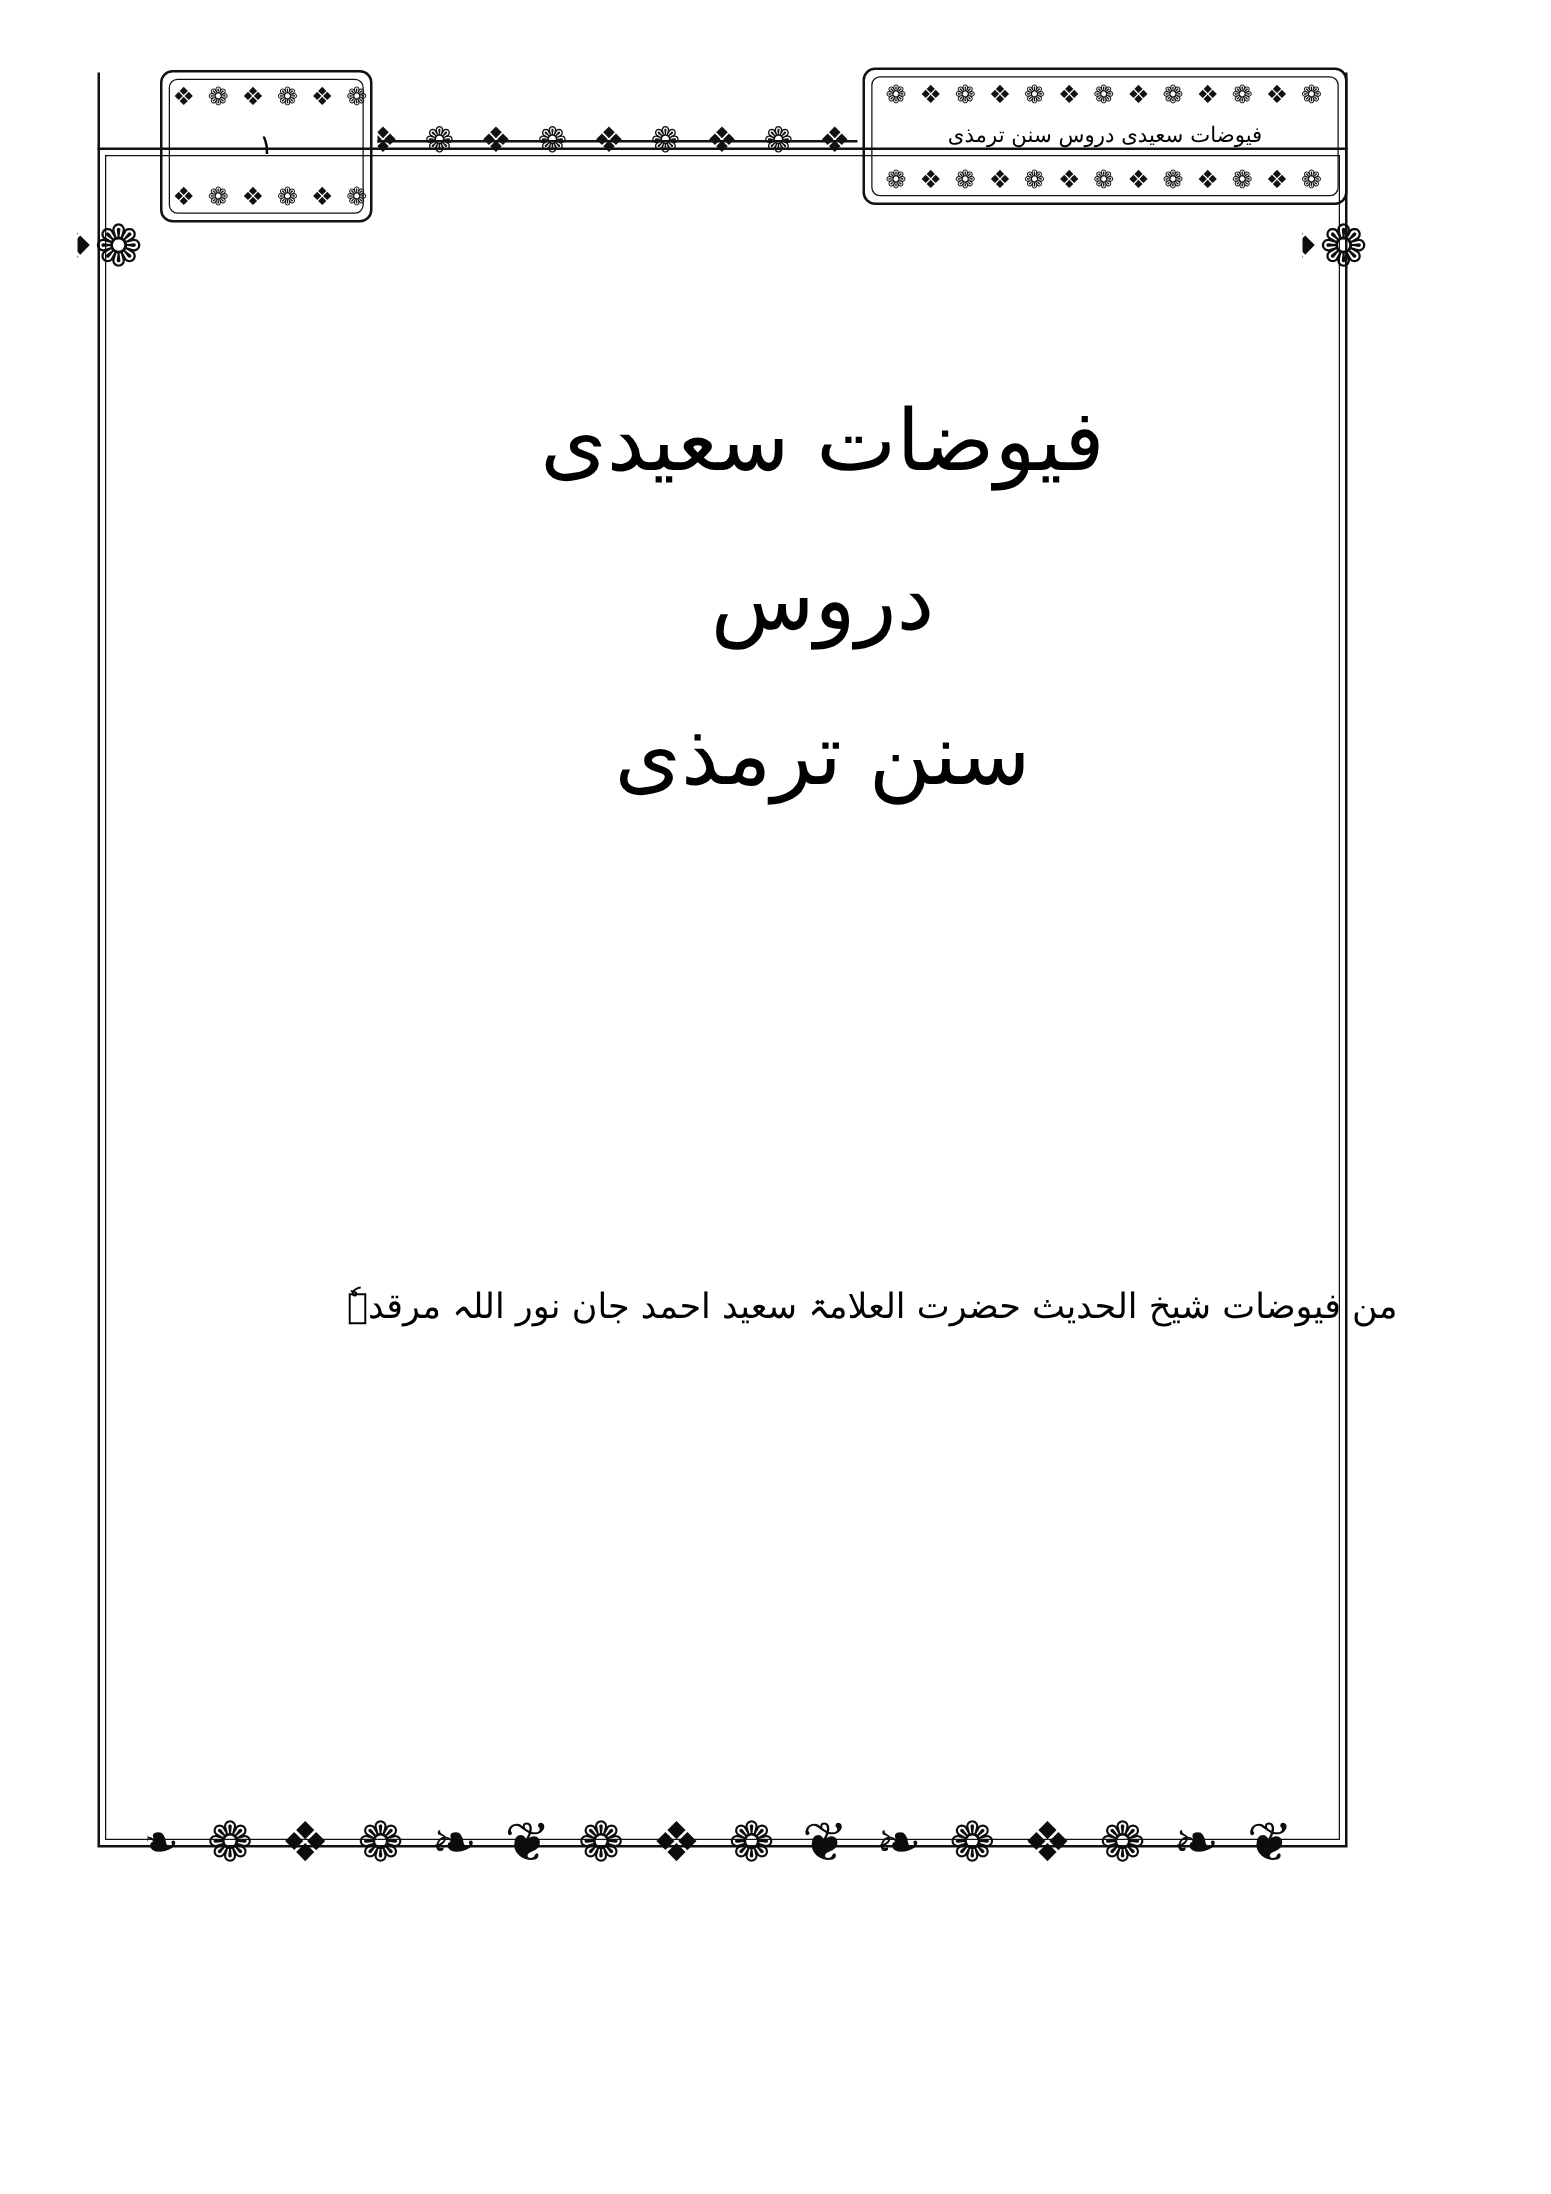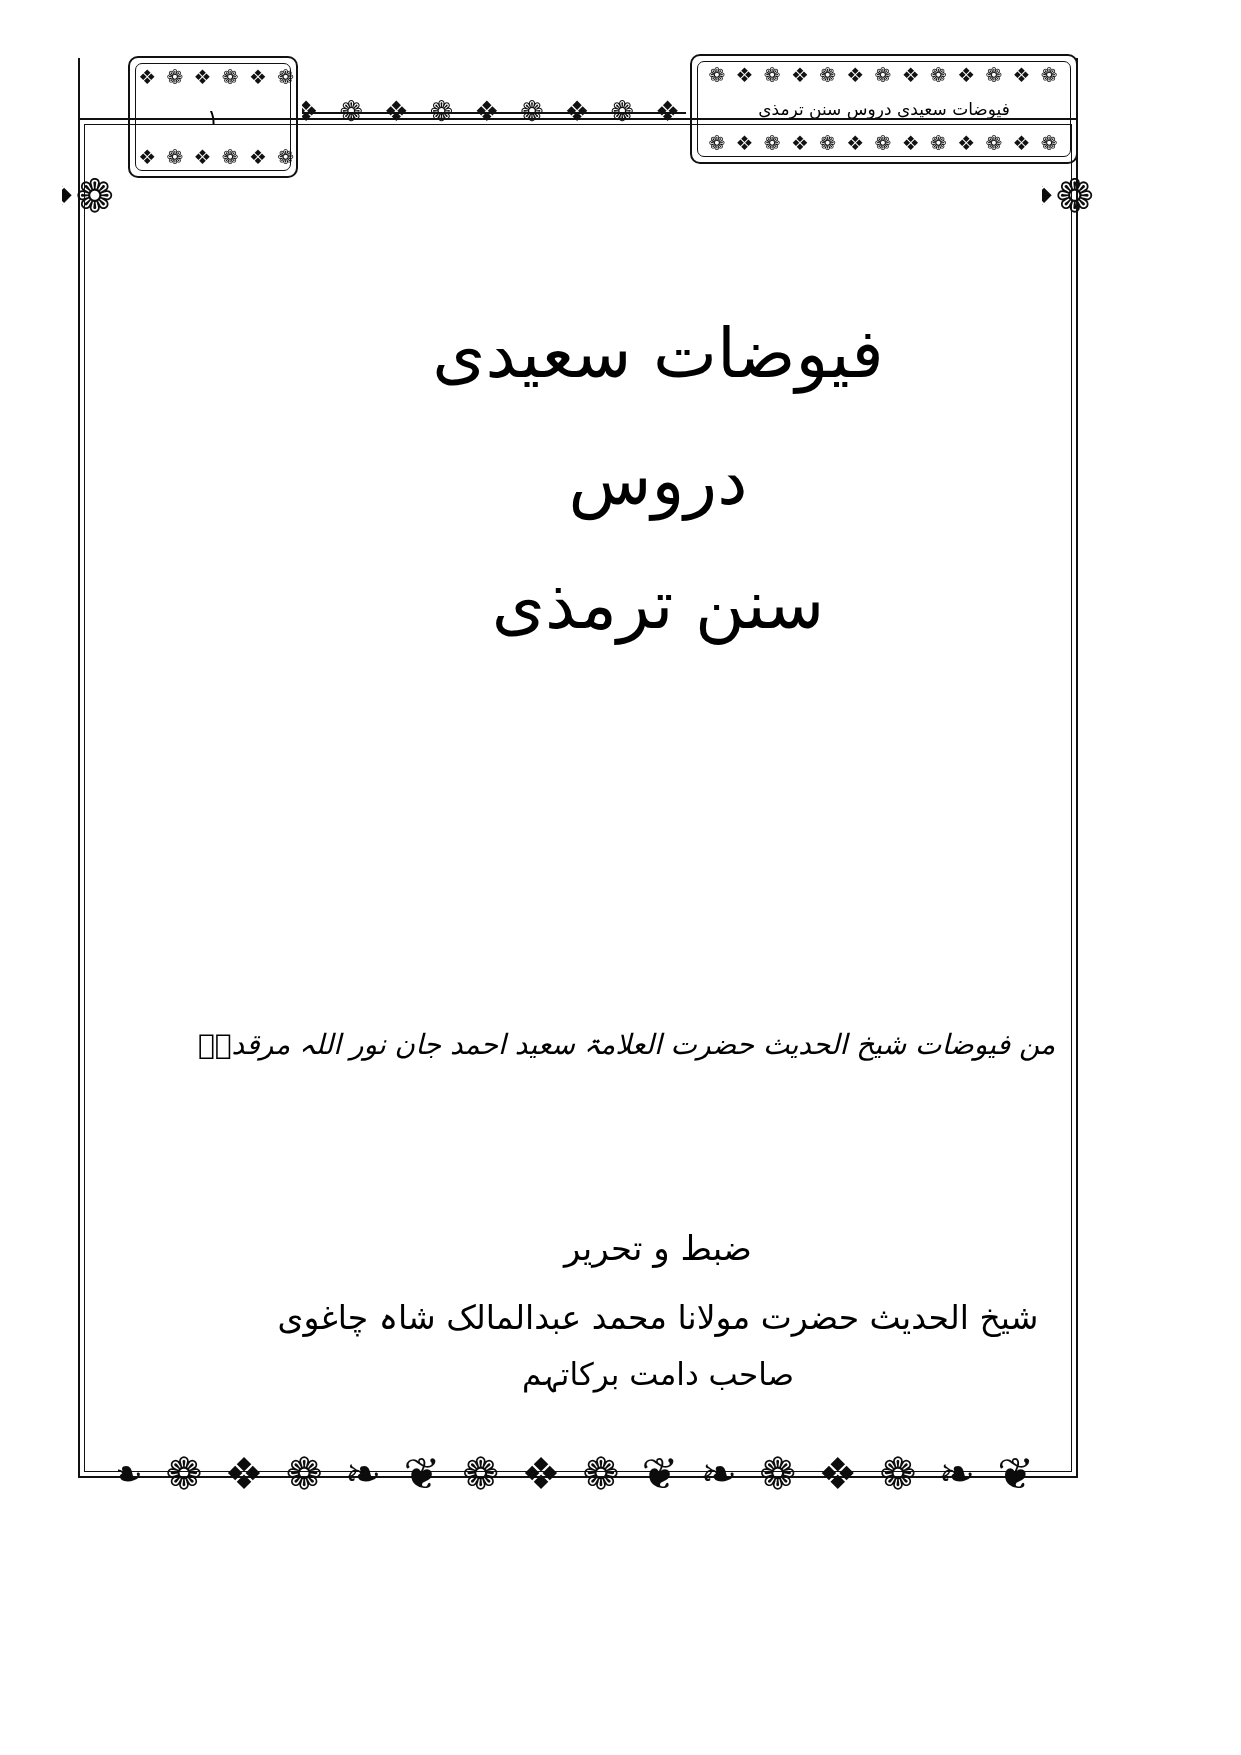--- a/index.html
+++ b/index.html
@@ -212,25 +212,24 @@
     font-weight: normal;
   }
   .title-line.second { margin-bottom: 52px; }
   .title-line.third  { margin-bottom: 0; }
 
   .attribution {
     position: absolute;
     left: 120px;
     top: 905px;
     width: 920px;
-    text-align: left;
+    text-align: right;
     direction: rtl;
     font-size: 28px;
     line-height: 1.6;
-    font-style: italic;
   }
 
   .credits {
     position: absolute;
     left: 160px;
     top: 1105px;
     width: 840px;
     text-align: center;
     direction: rtl;
   }
@@ -289,19 +288,14 @@
     <div class="band-bottom">❦ ❧ ❁ ❖ ❁ ❧ ❦ ❁ ❖ ❁ ❦ ❧ ❁ ❖ ❁ ❧ ❦ ❁ ❖ ❁ ❦ ❧ ❁ ❖ ❁ ❧ ❦</div>
 
     <div class="content">
       <div class="title-line first">فیوضات سعیدی</div>
       <div class="title-line second">دروس</div>
       <div class="title-line third">سنن ترمذی</div>
     </div>
 
     <div class="attribution">من فیوضات شیخ الحدیث حضرت العلامۃ سعید احمد جان نور اللہ مرقدہٗ</div>
 
-    <div class="credits">
-      <div class="label">ضبط و تحریر</div>
-      <div class="name">شیخ الحدیث حضرت مولانا محمد عبدالمالک شاہ چاغوی</div>
-      <div class="honorific">صاحب دامت برکاتہم</div>
-    </div>
   </div>
 </div>
 
 </body></html>

